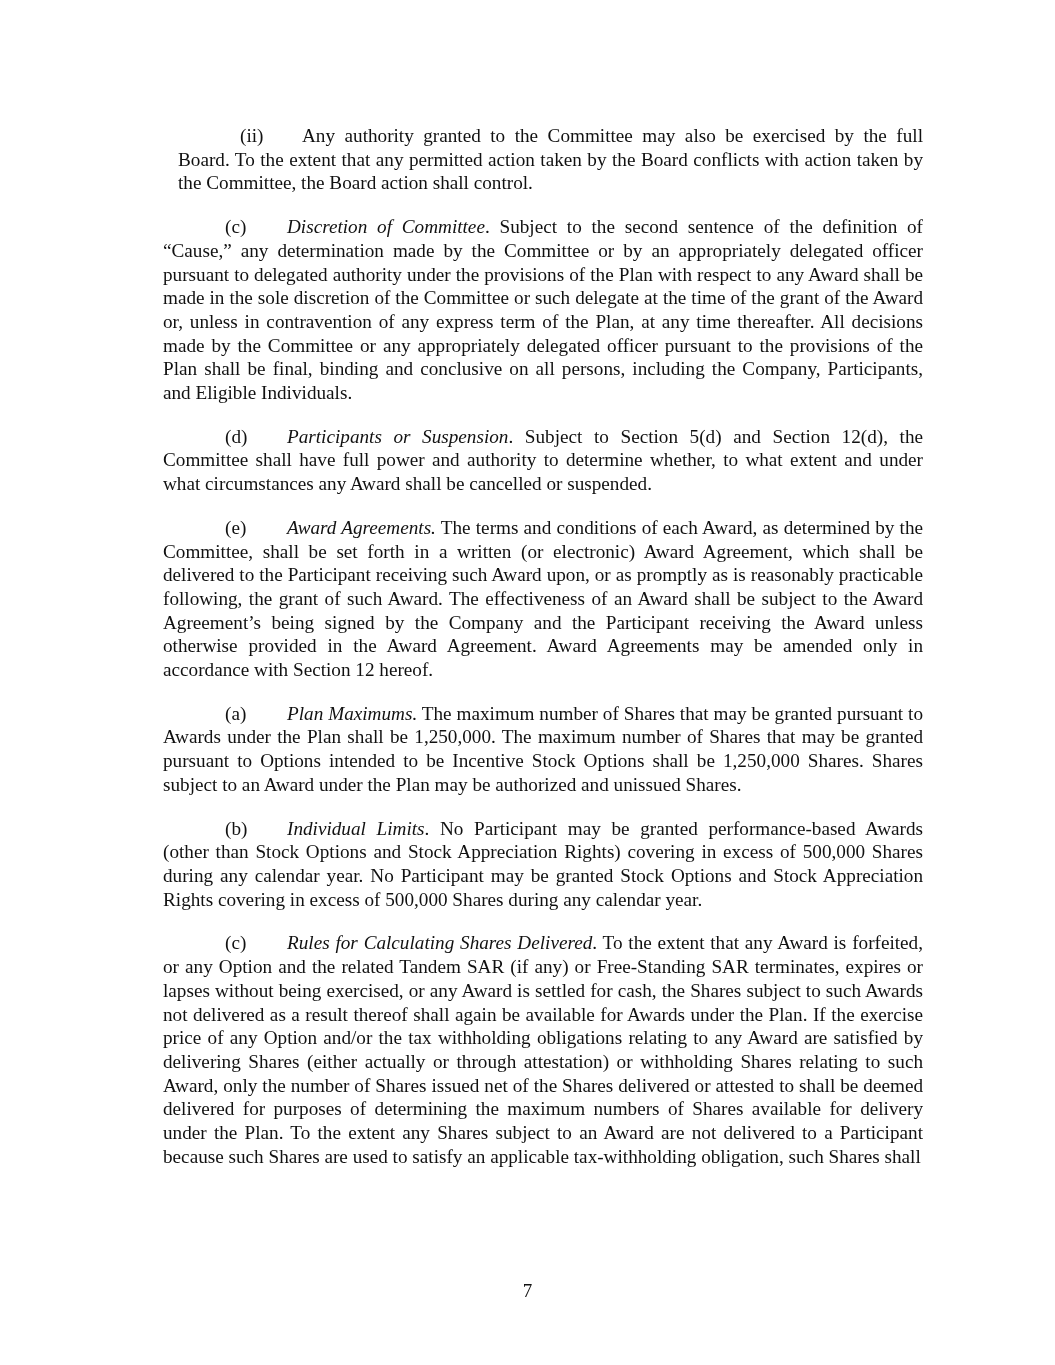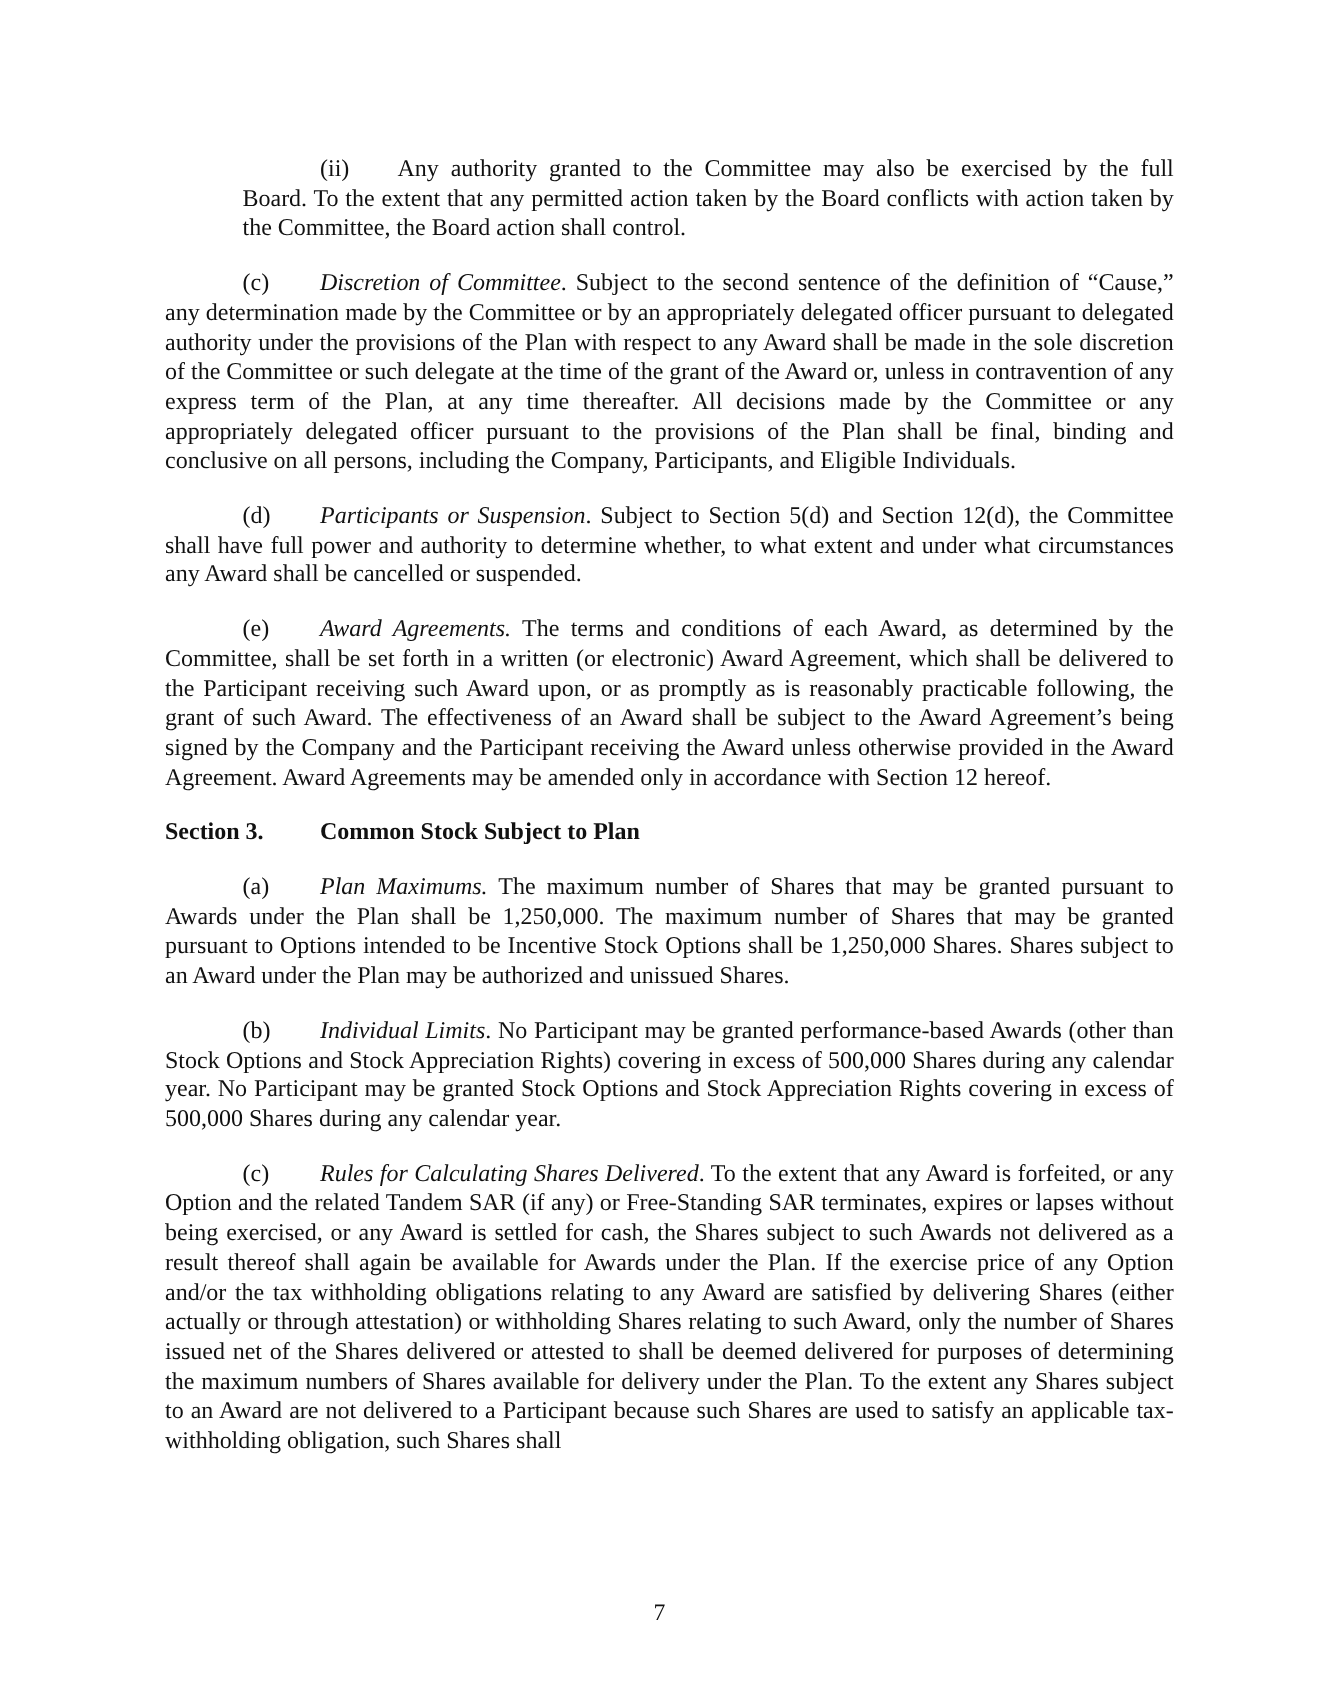--- a/index.html
+++ b/index.html
@@ -10,35 +10,36 @@
     body {
       width: 1055px;
       height: 1365px;
       position: relative;
       overflow: hidden;
       font-family: "Liberation Serif", "DejaVu Serif", serif;
       color: #111111;
     }
     .page {
       position: absolute;
-      left: 132px;
+      left: 116px;
       top: 124px;
       width: 807px;
       font-size: 19.2px;
       line-height: 23.7px;
     }
     .para {
       text-align: justify;
       margin: 0 0 20px 0;
     }
     .para.sub {
       margin-left: 62px;
     }
     .first {
       text-indent: 62px;
+      margin-left: 47px;
     }
     .label {
       display: inline-block;
       width: 62px;
       text-indent: 0;
     }
     .heading-it {
       font-style: italic;
     }
     .section-heading {
@@ -65,21 +66,20 @@
 <div class="page">
 
   <p class="para sub first"><span class="label">(ii)</span><span>Any authority granted to the Committee may also be exercised by the full Board. To the extent that any permitted action taken by the Board conflicts with action taken by the Committee, the Board action shall control.</span></p>
 
   <p class="para first"><span class="label">(c)</span><span class="heading-it">Discretion of Committee</span><span>. Subject to the second sentence of the definition of “Cause,” any determination made by the Committee or by an appropriately delegated officer pursuant to delegated authority under the provisions of the Plan with respect to any Award shall be made in the sole discretion of the Committee or such delegate at the time of the grant of the Award or, unless in contravention of any express term of the Plan, at any time thereafter. All decisions made by the Committee or any appropriately delegated officer pursuant to the provisions of the Plan shall be final, binding and conclusive on all persons, including the Company, Participants, and Eligible Individuals.</span></p>
 
   <p class="para first"><span class="label">(d)</span><span class="heading-it">Participants or Suspension</span><span>. Subject to Section 5(d) and Section 12(d), the Committee shall have full power and authority to determine whether, to what extent and under what circumstances any Award shall be cancelled or suspended.</span></p>
 
   <p class="para first"><span class="label">(e)</span><span class="heading-it">Award Agreements.</span><span> The terms and conditions of each Award, as determined by the Committee, shall be set forth in a written (or electronic) Award Agreement, which shall be delivered to the Participant receiving such Award upon, or as promptly as is reasonably practicable following, the grant of such Award. The effectiveness of an Award shall be subject to the Award Agreement’s being signed by the Company and the Participant receiving the Award unless otherwise provided in the Award Agreement. Award Agreements may be amended only in accordance with Section 12 hereof.</span></p>
 
-  <div class="section-heading"><span class="num">Section 3.</span><span>Common Stock Subject to Plan</span></div>
 
   <p class="para first"><span class="label">(a)</span><span class="heading-it">Plan Maximums.</span><span> The maximum number of Shares that may be granted pursuant to Awards under the Plan shall be 1,250,000. The maximum number of Shares that may be granted pursuant to Options intended to be Incentive Stock Options shall be 1,250,000 Shares. Shares subject to an Award under the Plan may be authorized and unissued Shares.</span></p>
 
   <p class="para first"><span class="label">(b)</span><span class="heading-it">Individual Limits</span><span>. No Participant may be granted performance-based Awards (other than Stock Options and Stock Appreciation Rights) covering in excess of 500,000 Shares during any calendar year. No Participant may be granted Stock Options and Stock Appreciation Rights covering in excess of 500,000 Shares during any calendar year.</span></p>
 
   <p class="para first"><span class="label">(c)</span><span class="heading-it">Rules for Calculating Shares Delivered</span><span>. To the extent that any Award is forfeited, or any Option and the related Tandem SAR (if any) or Free-Standing SAR terminates, expires or lapses without being exercised, or any Award is settled for cash, the Shares subject to such Awards not delivered as a result thereof shall again be available for Awards under the Plan. If the exercise price of any Option and/or the tax withholding obligations relating to any Award are satisfied by delivering Shares (either actually or through attestation) or withholding Shares relating to such Award, only the number of Shares issued net of the Shares delivered or attested to shall be deemed delivered for purposes of determining the maximum numbers of Shares available for delivery under the Plan. To the extent any Shares subject to an Award are not delivered to a Participant because such Shares are used to satisfy an applicable tax-withholding obligation, such Shares shall</span></p>
 
 </div>
 
 <div class="page-number">7</div>

